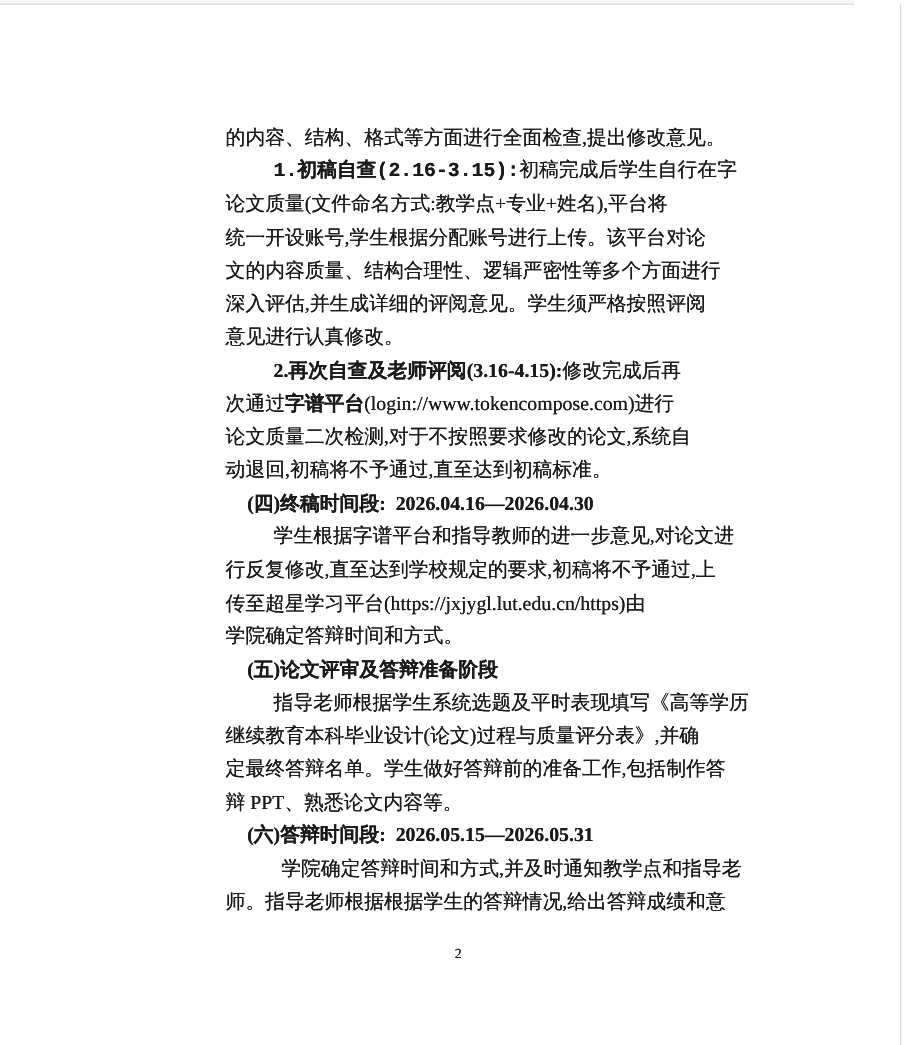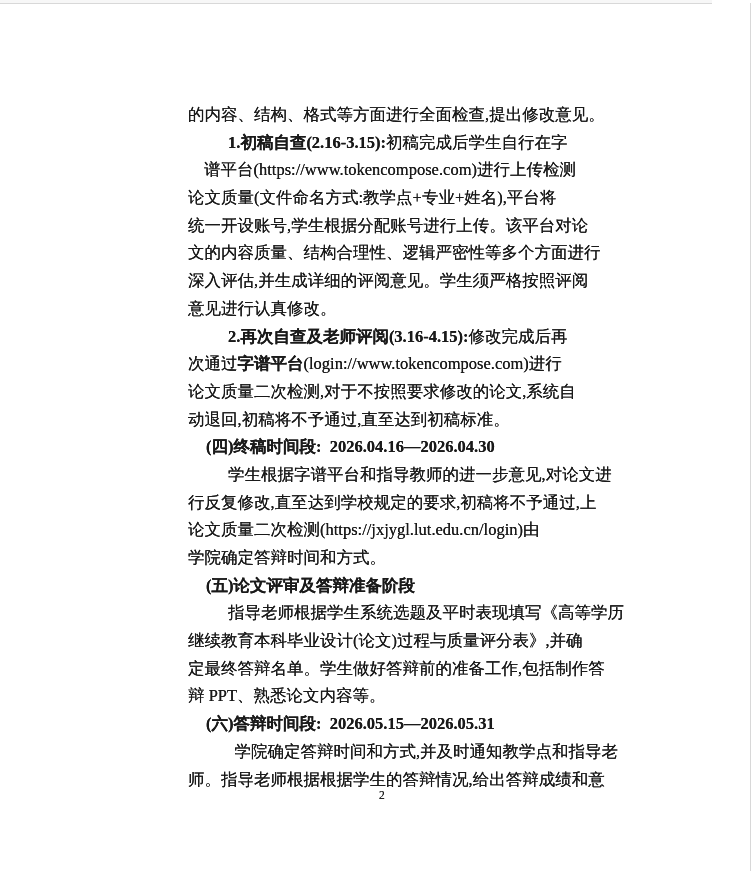--- a/index.html
+++ b/index.html
@@ -59,35 +59,34 @@
 </style>
 </head>
 <body>
 
 <div class="page">
   <div class="top-edge"></div>
   <div class="right-edge"></div>
 
   <div class="content">
       <div class="line"><span class="run">的内容、结构、格式等方面进行全面检查,提出修改意见。</span></div>
-      <div class="line" style="padding-left: 40px;"><span class="run bold">1.初稿自查(2.16-3.15):</span><span class="run">初稿完成后学生自行在字</span></div>
-      <div class="line" style="padding-left: 16px;"><span class="run">谱平台(https://www.tokencompose.com)进行上传检测</span></div>
+      <div class="line" style="padding-left: 40px; font-family: Liberation Mono, monospace;"><span class="run bold">1.初稿自查(2.16-3.15):</span><span class="run">初稿完成后学生自行在字</span></div>
       <div class="line"><span class="run">论文质量(文件命名方式:教学点+专业+姓名),平台将</span></div>
       <div class="line"><span class="run">统一开设账号,学生根据分配账号进行上传。该平台对论</span></div>
       <div class="line"><span class="run">文的内容质量、结构合理性、逻辑严密性等多个方面进行</span></div>
       <div class="line"><span class="run">深入评估,并生成详细的评阅意见。学生须严格按照评阅</span></div>
       <div class="line"><span class="run">意见进行认真修改。</span></div>
       <div class="line" style="padding-left: 40px;"><span class="run bold">2.再次自查及老师评阅(3.16-4.15):</span><span class="run">修改完成后再</span></div>
       <div class="line"><span class="run">次通过</span><span class="run bold">字谱平台</span><span class="run">(login://www.tokencompose.com)进行</span></div>
       <div class="line"><span class="run">论文质量二次检测,对于不按照要求修改的论文,系统自</span></div>
       <div class="line"><span class="run">动退回,初稿将不予通过,直至达到初稿标准。</span></div>
       <div class="line" style="padding-left: 18px;"><span class="run bold">(四)终稿时间段:  2026.04.16—2026.04.30</span></div>
       <div class="line" style="padding-left: 40px;"><span class="run">学生根据字谱平台和指导教师的进一步意见,对论文进</span></div>
       <div class="line"><span class="run">行反复修改,直至达到学校规定的要求,初稿将不予通过,上</span></div>
-      <div class="line"><span class="run">论文质量二次检测(https://jxjygl.lut.edu.cn/login)由</span></div>
+      <div class="line"><span class="run">传至超星学习平台(https://jxjygl.lut.edu.cn/https)由</span></div>
       <div class="line"><span class="run">学院确定答辩时间和方式。</span></div>
       <div class="line" style="padding-left: 18px;"><span class="run bold">(五)论文评审及答辩准备阶段</span></div>
       <div class="line" style="padding-left: 40px;"><span class="run">指导老师根据学生系统选题及平时表现填写《高等学历</span></div>
       <div class="line"><span class="run">继续教育本科毕业设计(论文)过程与质量评分表》,并确</span></div>
       <div class="line"><span class="run">定最终答辩名单。学生做好答辩前的准备工作,包括制作答</span></div>
       <div class="line"><span class="run">辩 PPT、熟悉论文内容等。</span></div>
       <div class="line" style="padding-left: 18px;"><span class="run bold">(六)答辩时间段:  2026.05.15—2026.05.31</span></div>
       <div class="line" style="padding-left: 40px; text-align: right;"><span class="run">学院确定答辩时间和方式,并及时通知教学点和指导老</span></div>
       <div class="line"><span class="run">师。指导老师根据根据学生的答辩情况,给出答辩成绩和意</span></div>
     </div>

